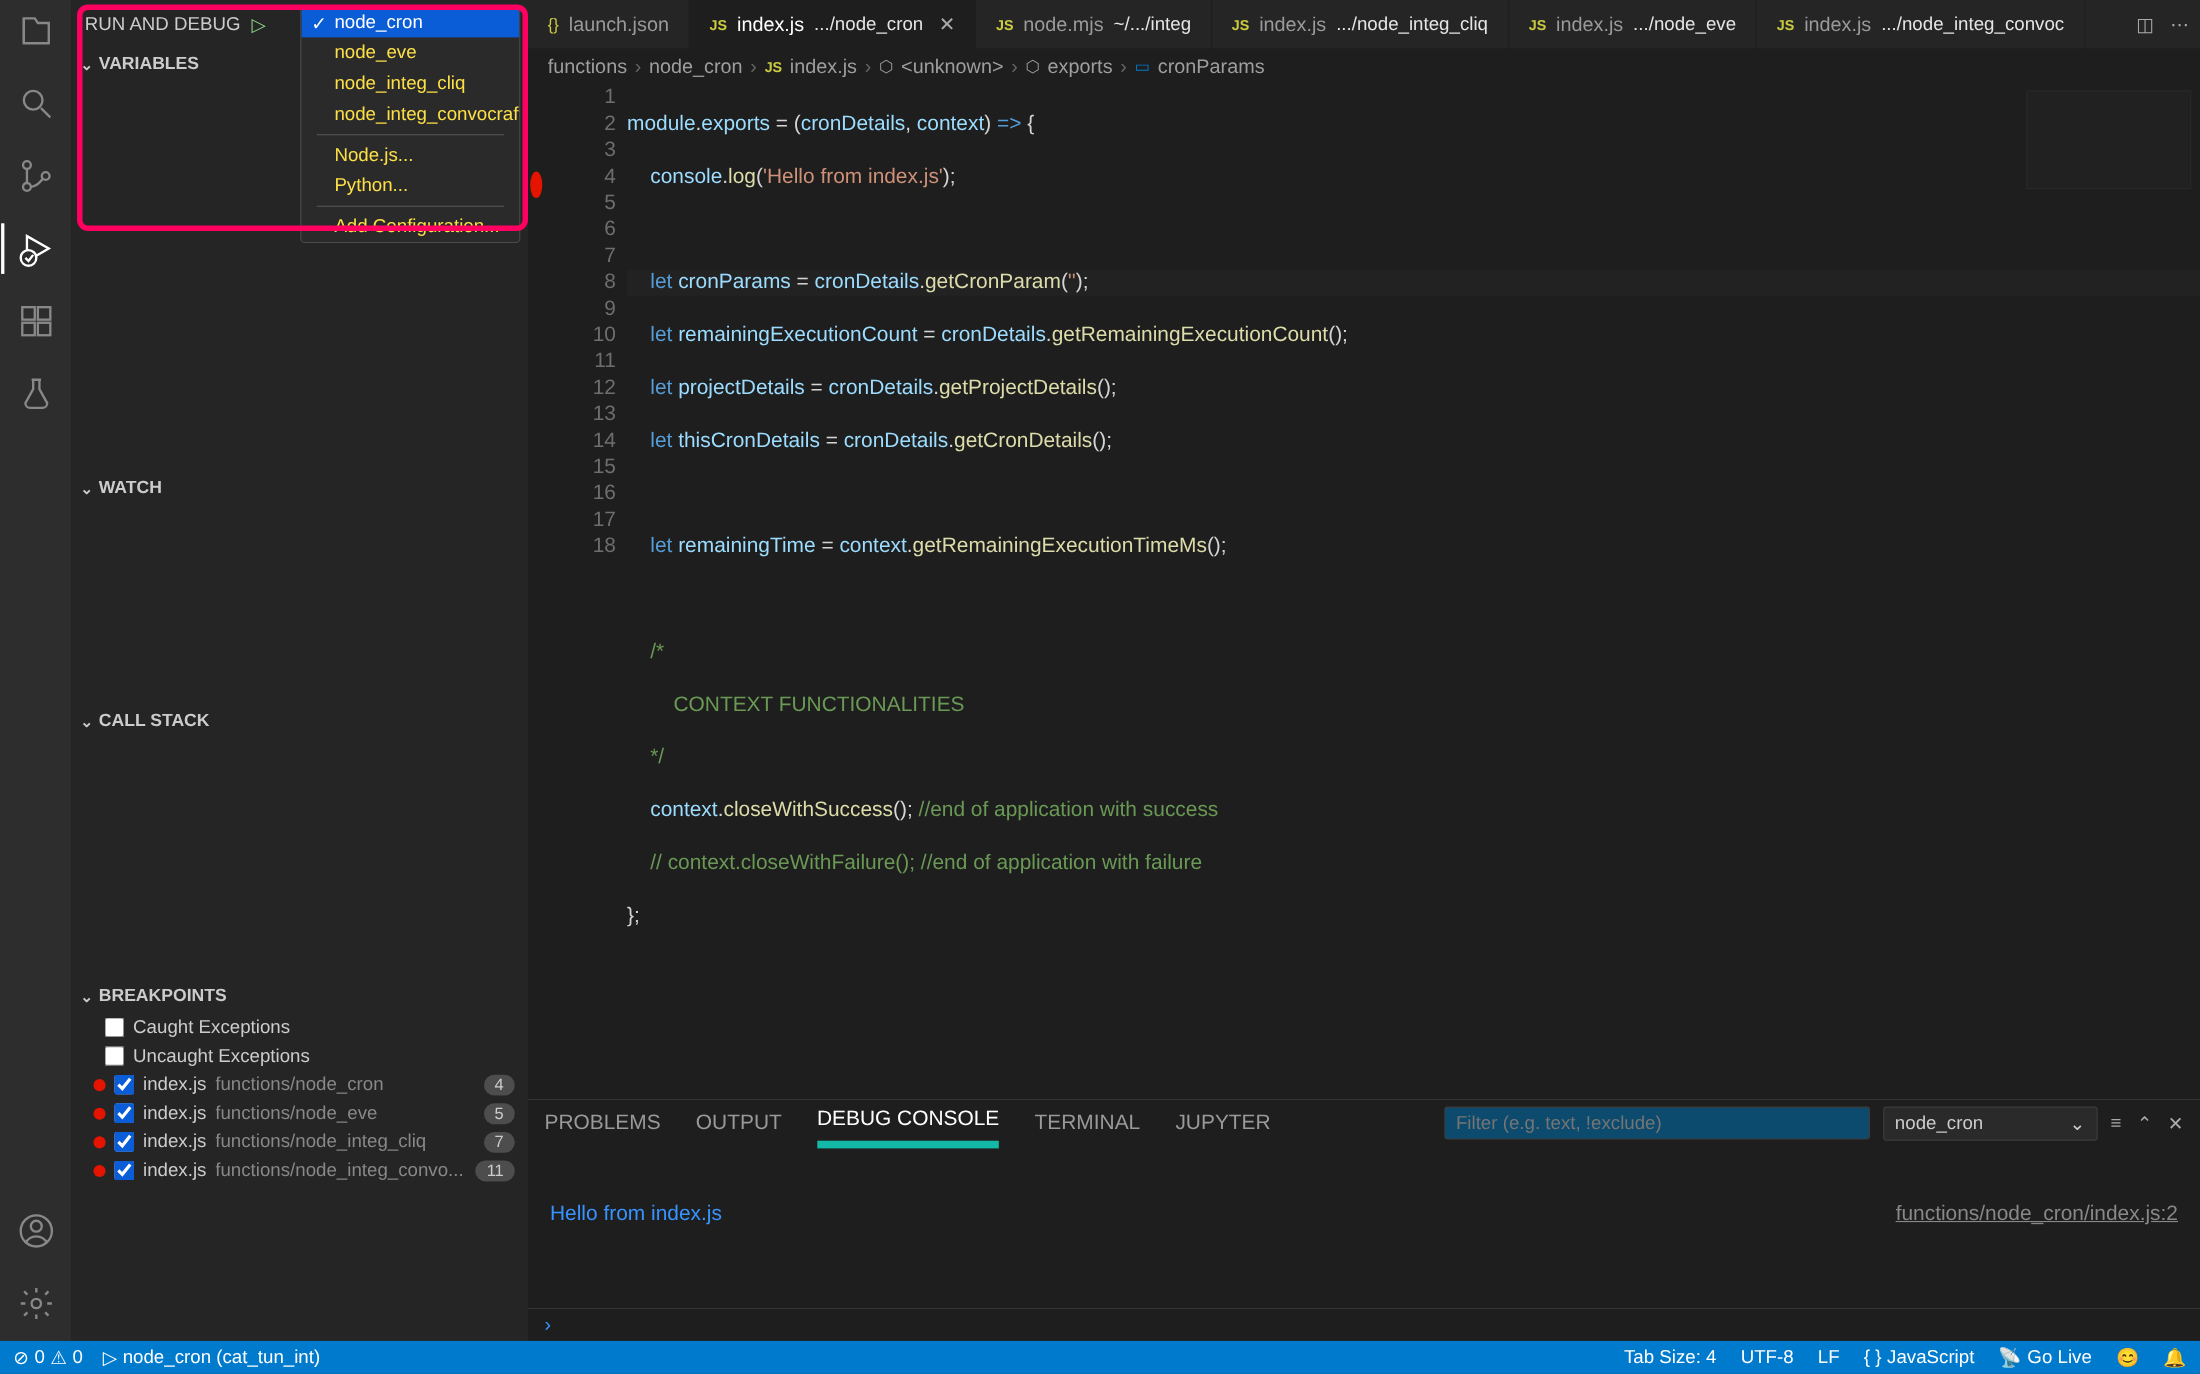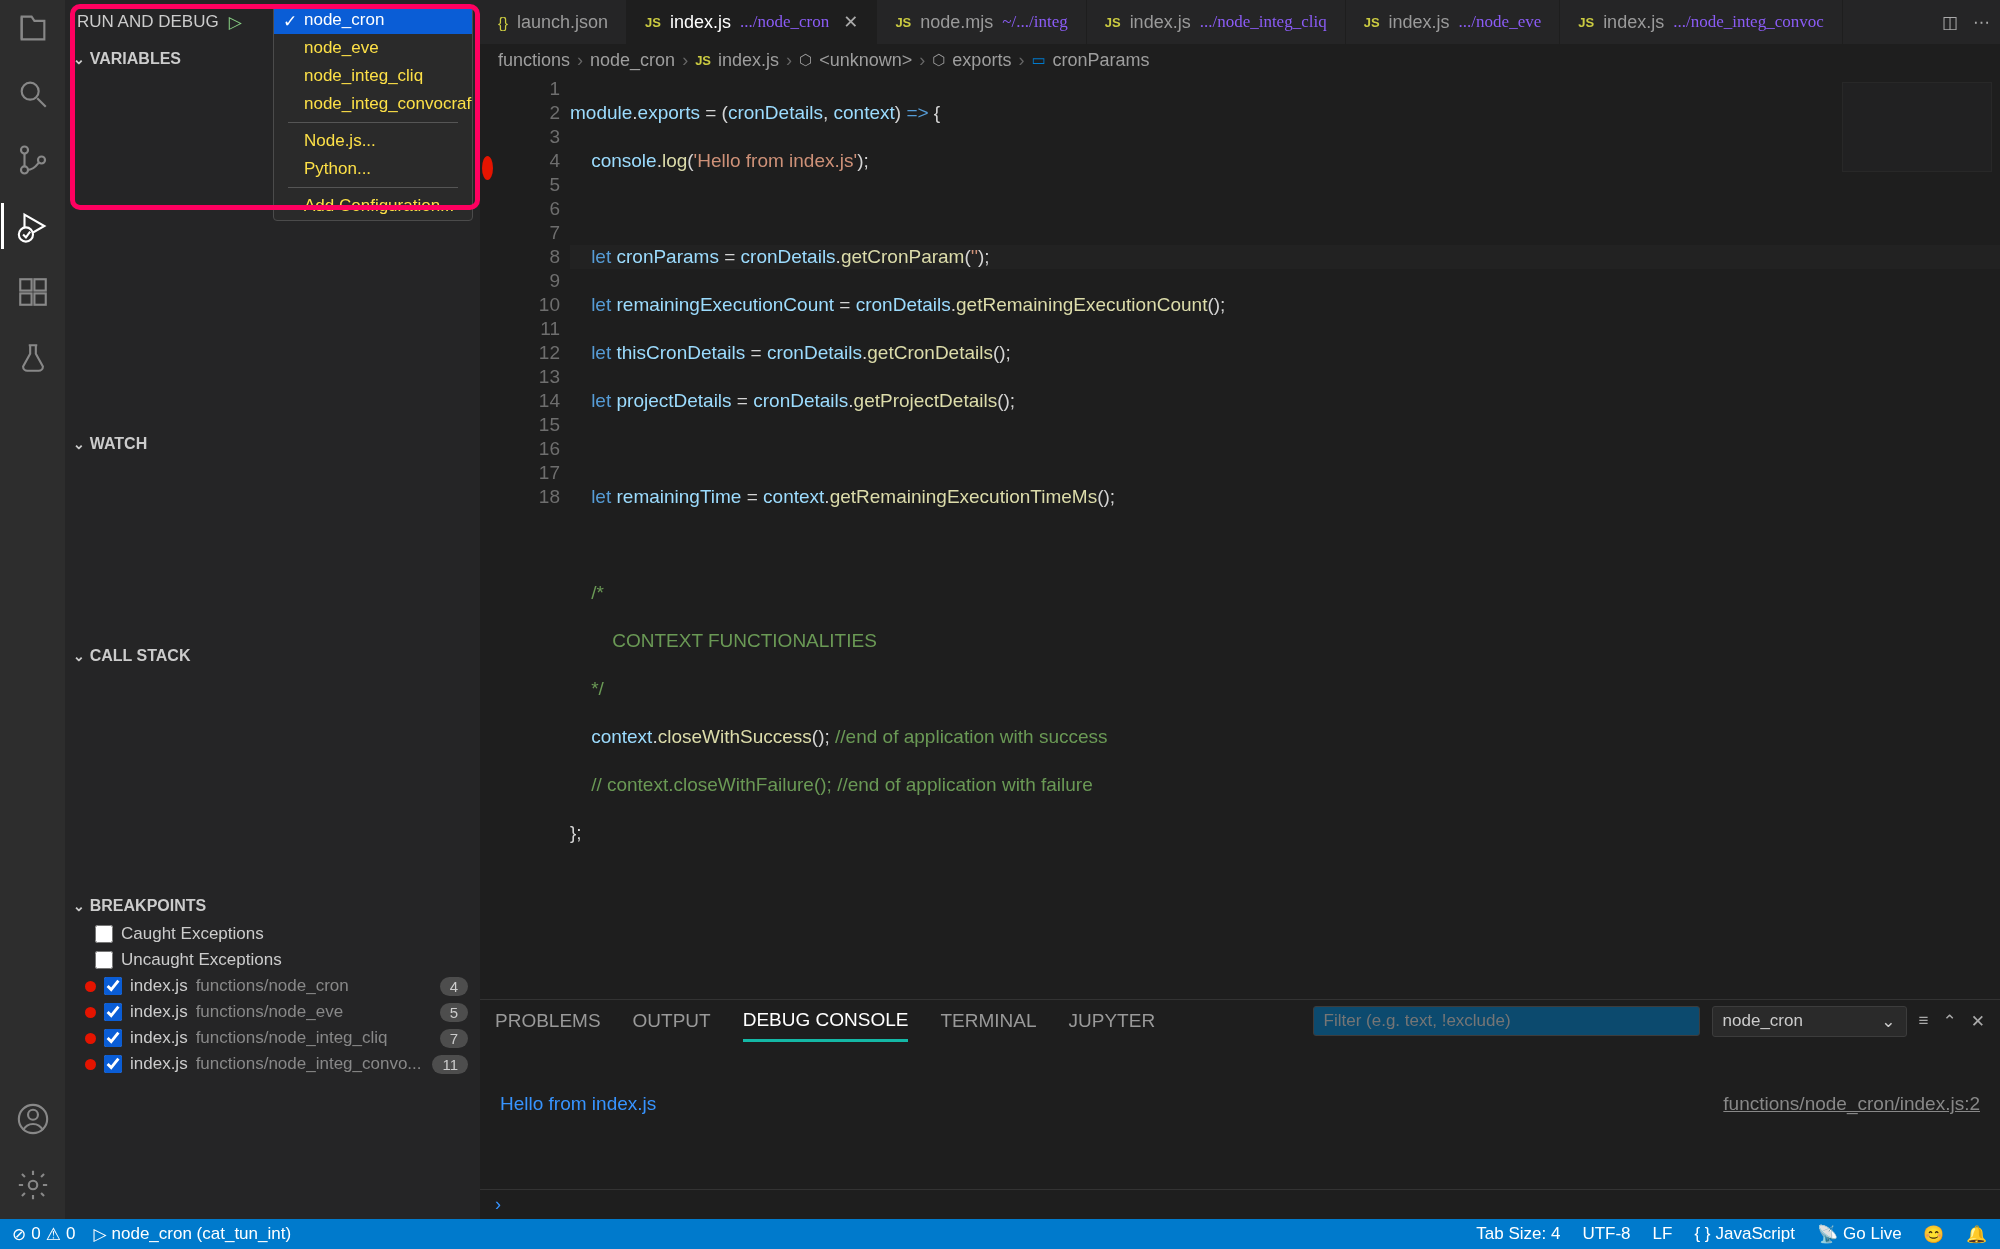--- a/index.html
+++ b/index.html
@@ -41,21 +41,21 @@
 .exc-item input { width: 18px; height: 18px; }
 
 
 .editor-area { flex: 1; display: flex; flex-direction: column; min-width: 0; }
 .tabs { height: 44px; background: #252526; display: flex; overflow: hidden; }
 .tab { padding: 0 18px; display: flex; align-items: center; gap: 9px; color: #9a9a9a; font-size: 18px; cursor: pointer; border-right: 1px solid #1e1e1e; white-space: nowrap; }
 .tab.active { background: #1e1e1e; color: #fff; }
 .tab .js { color: #cbcb41; font-size: 13px; font-weight: bold; }
 .tab .json { color: #cbcb41; font-size: 15px; }
 .tab .close { margin-left: 5px; color: #aaa; }
-.tab .desc { color: #8b5cf6; font-size: 17px; font-family: Liberation Serif, serif; }
+.tab .desc { color: #e5e5e5; font-size: 17px; }
 .tab-actions { margin-left: auto; padding: 0 10px; display: flex; align-items: center; gap: 15px; color: #aaa; }
 .breadcrumbs { height: 32px; display: flex; align-items: center; padding: 0 18px; font-size: 18px; color: #9e9e9e; gap: 7px; }
 .breadcrumbs .sep { color: #666; }
 .breadcrumbs .cube { color: #9e9e9e; font-size: 15px; }
 .editor { flex: 1; display: flex; position: relative; overflow: hidden; background: #1e1e1e; }
 .minimap { position: absolute; right: 8px; top: 6px; width: 150px; height: 90px; background: #252526; opacity: .5; border: 1px solid #333; }
 .gutter { width: 70px; text-align: right; padding-right: 10px; color: #6e6e6e; font-family: Menlo, Consolas, monospace; font-size: 19px; line-height: 24px; padding-top: 1px; }
 .gutter div { height: 24px; }
 .glyph { width: 20px; padding-top: 1px; }
 .glyph div { height: 24px; }
@@ -66,21 +66,21 @@
 .k-yellow { color: #dcdcaa; }
 .k-str { color: #ce9178; }
 .k-com { color: #6a9955; }
 .k-var { color: #9cdcfe; }
 .curline { background: rgba(255,255,255,.02); }
 
 
 .panel { height: 220px; background: #1e1e1e; border-top: 1px solid #333; display: flex; flex-direction: column; }
 .panel-tabs { height: 42px; display: flex; align-items: center; padding: 0 15px; gap: 32px; }
 .ptab { font-size: 19px; color: #999; cursor: pointer; padding: 8px 0; }
-.ptab.active { color: #fff; border-bottom: 3px solid #14b8a6; }
+.ptab.active { color: #fff; border-bottom: 7px solid #14b8a6; }
 .panel-right { margin-left: auto; display: flex; align-items: center; gap: 12px; }
 .filter-input { background: #0c4a6e; border: 1px solid #3c3c3c; color: #aaa; padding: 4px 10px; width: 387px; font-size: 17px; border-radius: 3px; }
 .panel-select { background: #2a2a2a; border: 1px solid #3c3c3c; color: #ccc; padding: 4px 10px; width: 195px; font-size: 17px; border-radius: 3px; display: flex; justify-content: space-between; align-items: center; }
 .panel-icons { display: flex; gap: 14px; color: #aaa; }
 .panel-body { flex: 1; padding: 8px 20px; font-family: Menlo, Consolas, monospace; font-size: 19px; display: flex; justify-content: space-between; margin-top: 43px; }
 .console-out { color: #3794ff; }
 .console-src { color: #888; text-decoration: underline; }
 .panel-input { height: 30px; border-top: 1px solid #333; padding: 0 15px; color: #3794ff; font-size: 18px; display: flex; align-items: center; }
 
 
@@ -330,22 +330,22 @@
           <div>16</div>
           <div>17</div>
           <div>18</div>
       </div>
       <div class="code">
 <div><span class="k-var">module</span>.<span class="k-var">exports</span> = (<span class="k-var">cronDetails</span>, <span class="k-var">context</span>) <span class="k-blue">=&gt;</span> {</div>
 <div>    <span class="k-var">console</span>.<span class="k-yellow">log</span>(<span class="k-str">'Hello from index.js'</span>);</div>
 <div></div>
 <div class="curline">    <span class="k-blue">let</span> <span class="k-var">cronParams</span> = <span class="k-var">cronDetails</span>.<span class="k-yellow">getCronParam</span>(<span class="k-str">''</span>);</div>
 <div>    <span class="k-blue">let</span> <span class="k-var">remainingExecutionCount</span> = <span class="k-var">cronDetails</span>.<span class="k-yellow">getRemainingExecutionCount</span>();</div>
+<div>    <span class="k-blue">let</span> <span class="k-var">projectDetails</span> = <span class="k-var">cronDetails</span>.<span class="k-yellow">getProjectDetails</span>();</div>
 <div>    <span class="k-blue">let</span> <span class="k-var">thisCronDetails</span> = <span class="k-var">cronDetails</span>.<span class="k-yellow">getCronDetails</span>();</div>
-<div>    <span class="k-blue">let</span> <span class="k-var">projectDetails</span> = <span class="k-var">cronDetails</span>.<span class="k-yellow">getProjectDetails</span>();</div>
 <div></div>
 <div>    <span class="k-blue">let</span> <span class="k-var">remainingTime</span> = <span class="k-var">context</span>.<span class="k-yellow">getRemainingExecutionTimeMs</span>();</div>
 <div></div>
 <div>    <span class="k-com">/*</span></div>
 <div>        <span class="k-com">CONTEXT FUNCTIONALITIES</span></div>
 <div>    <span class="k-com">*/</span></div>
 <div>    <span class="k-var">context</span>.<span class="k-yellow">closeWithSuccess</span>(); <span class="k-com">//end of application with success</span></div>
 <div>    <span class="k-com">// context.closeWithFailure(); //end of application with failure</span></div>
 <div>};</div>
 <div></div>

